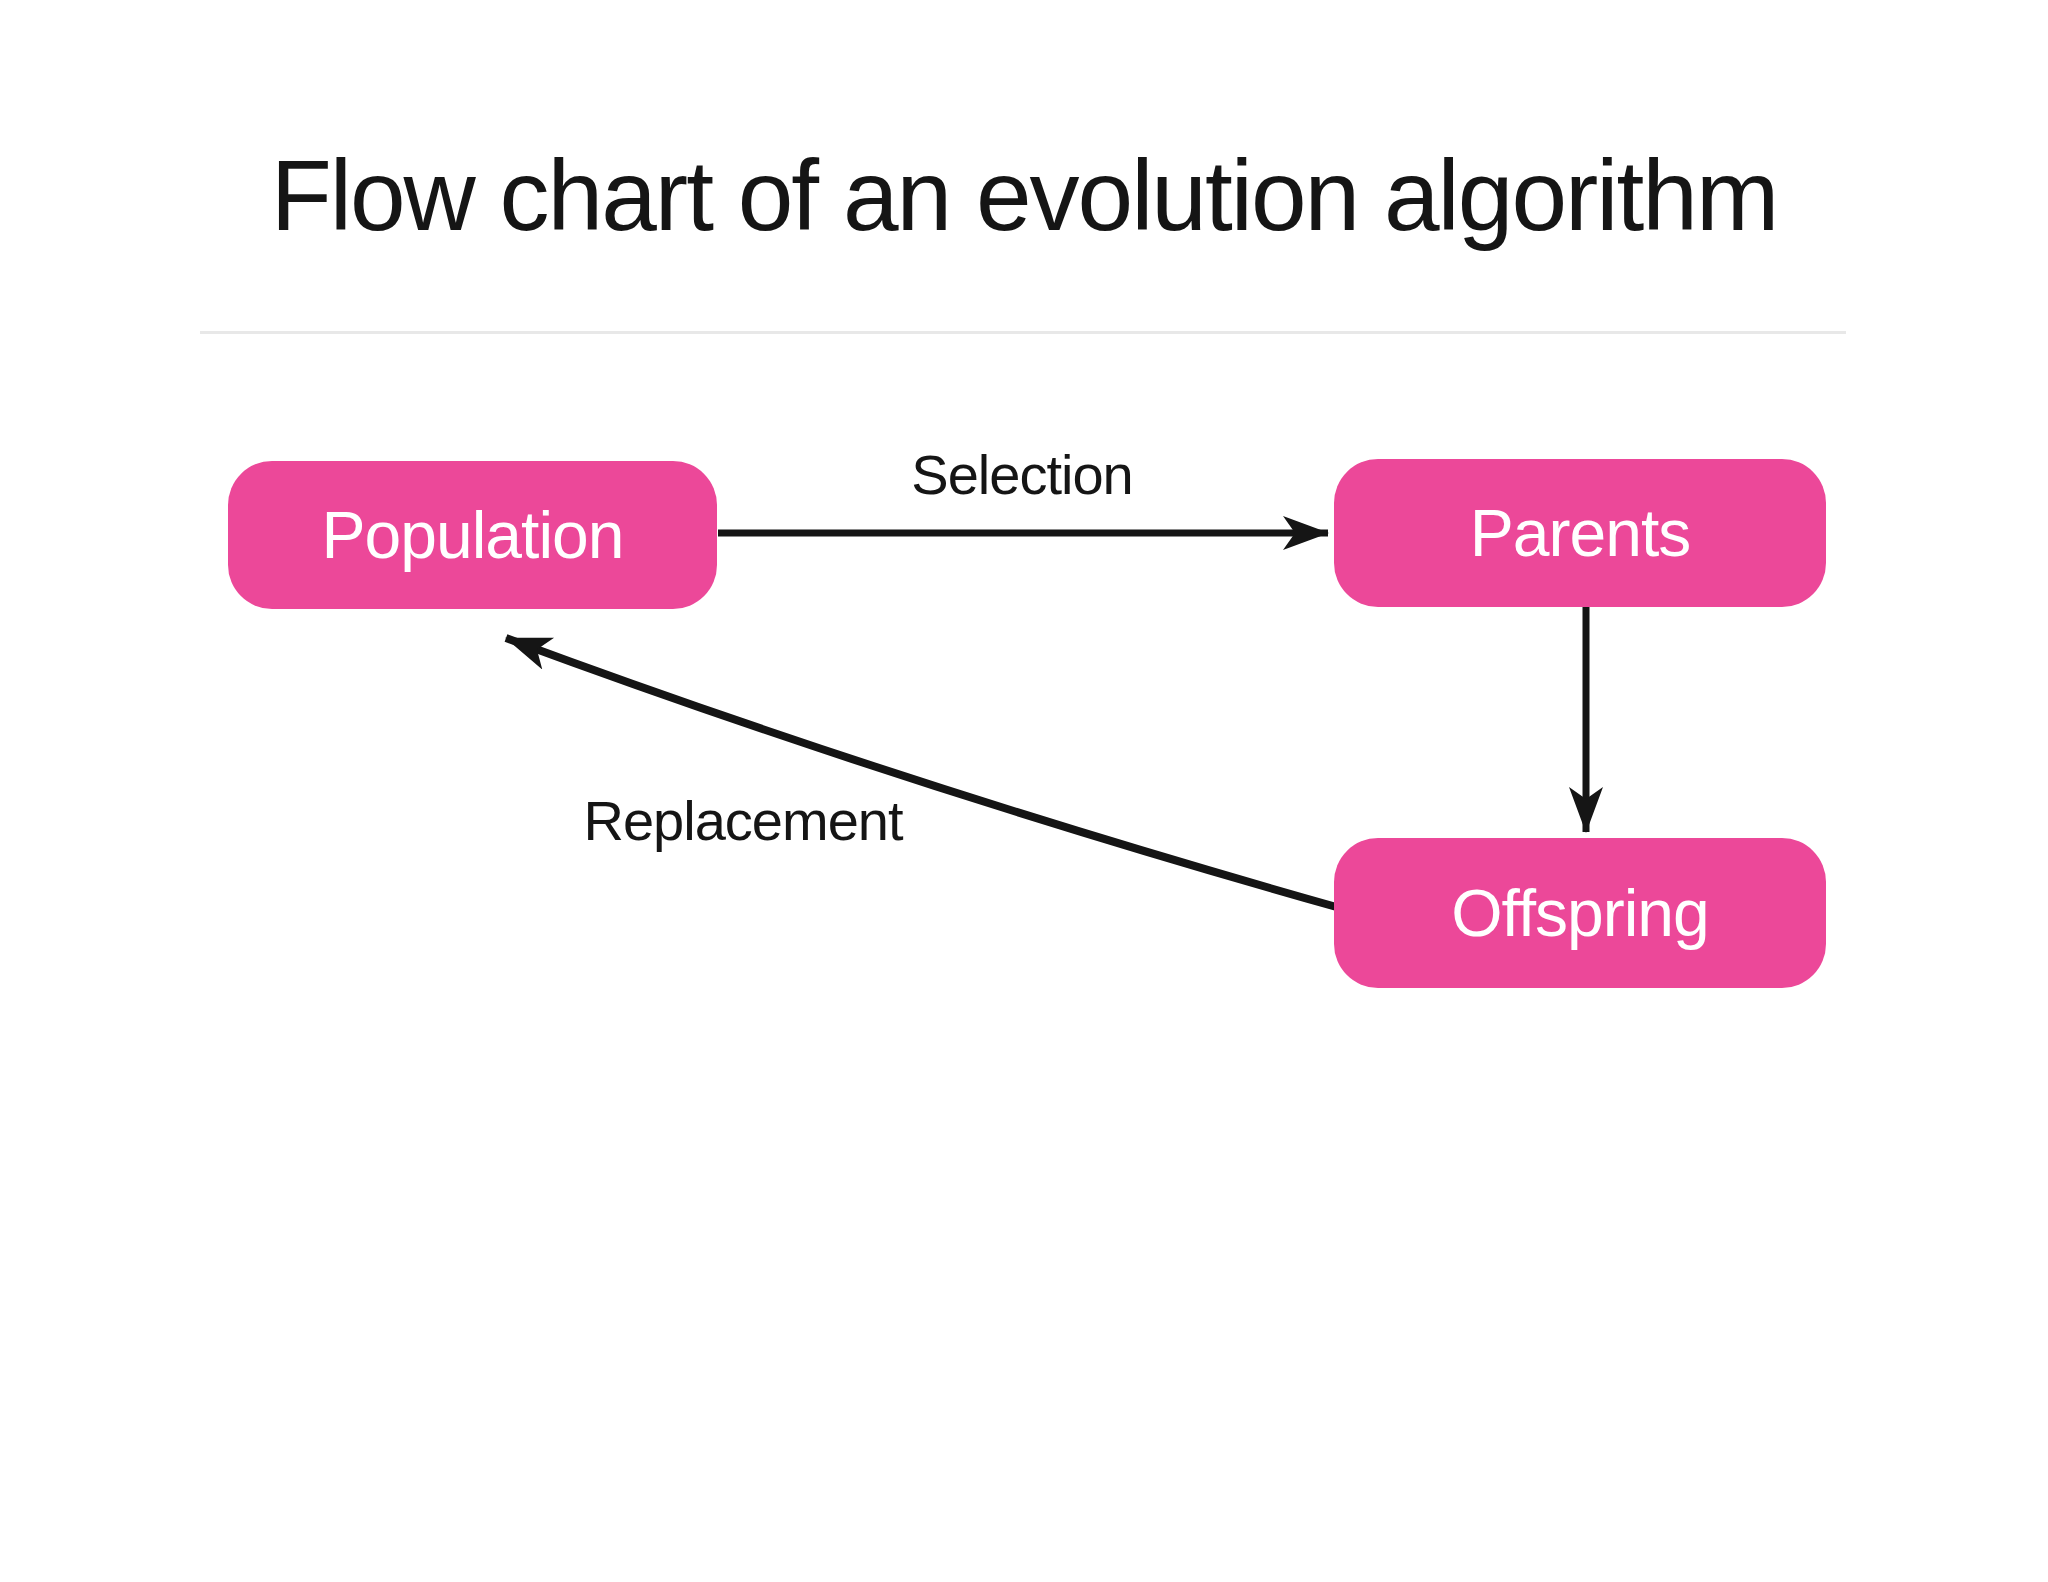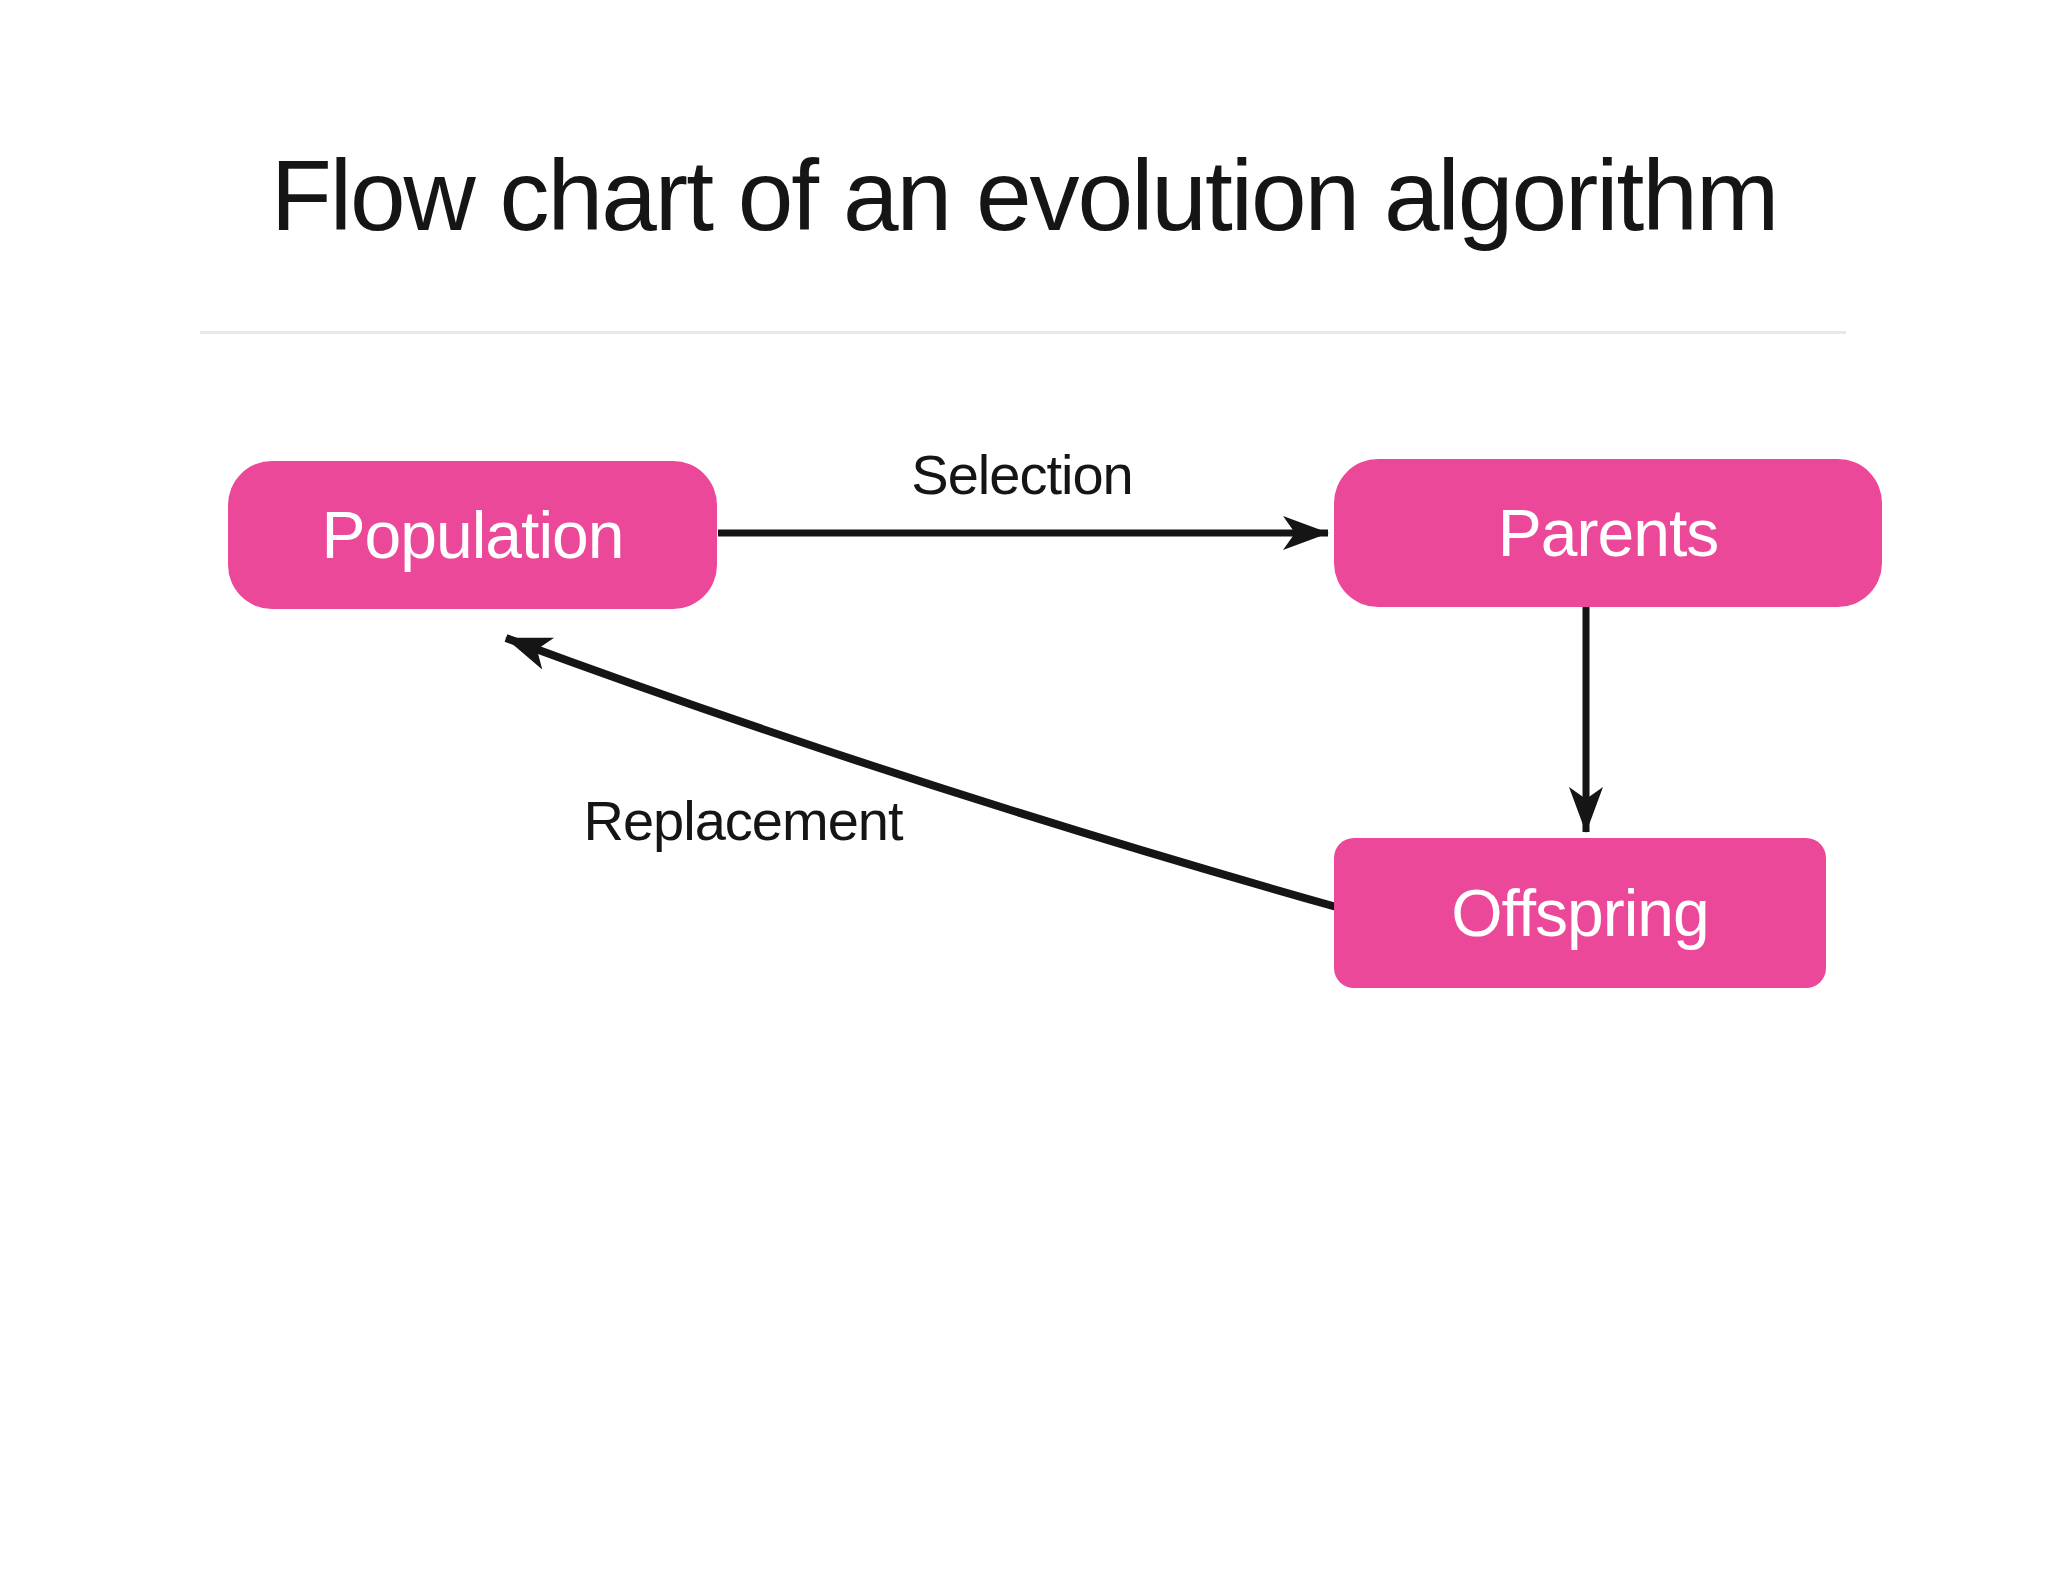--- a/index.html
+++ b/index.html
@@ -46,22 +46,22 @@
     align-items: center;
     justify-content: center;
     background: #ec4899;
     border-radius: 44px;
     color: #ffffff;
     font-size: 66px;
     letter-spacing: -1px;
     white-space: nowrap;
   }
   .node.population { left: 228px;  top: 461px; width: 489px; height: 148px; }
-  .node.parents    { left: 1334px; top: 459px; width: 548px; height: 148px; }
-  .node.offspring  { left: 1334px; top: 838px; width: 492px; height: 150px; border-radius: 20px; }
+  .node.parents    { left: 1334px; top: 459px; width: 492px; height: 148px; }
+  .node.offspring  { left: 1334px; top: 838px; width: 492px; height: 150px; }
   .edge-label {
     position: absolute;
     font-size: 56px;
     letter-spacing: -1px;
     white-space: nowrap;
   }
   .edge-label.selection    { left: 822px;  top: 442px; width: 400px; text-align: center; }
   .edge-label.reproduction { left: 1150px; top: 668px; width: 438px; text-align: right; }
   .edge-label.replacement  { left: 543px;  top: 788px; width: 400px; text-align: center; }
   .page-number {

